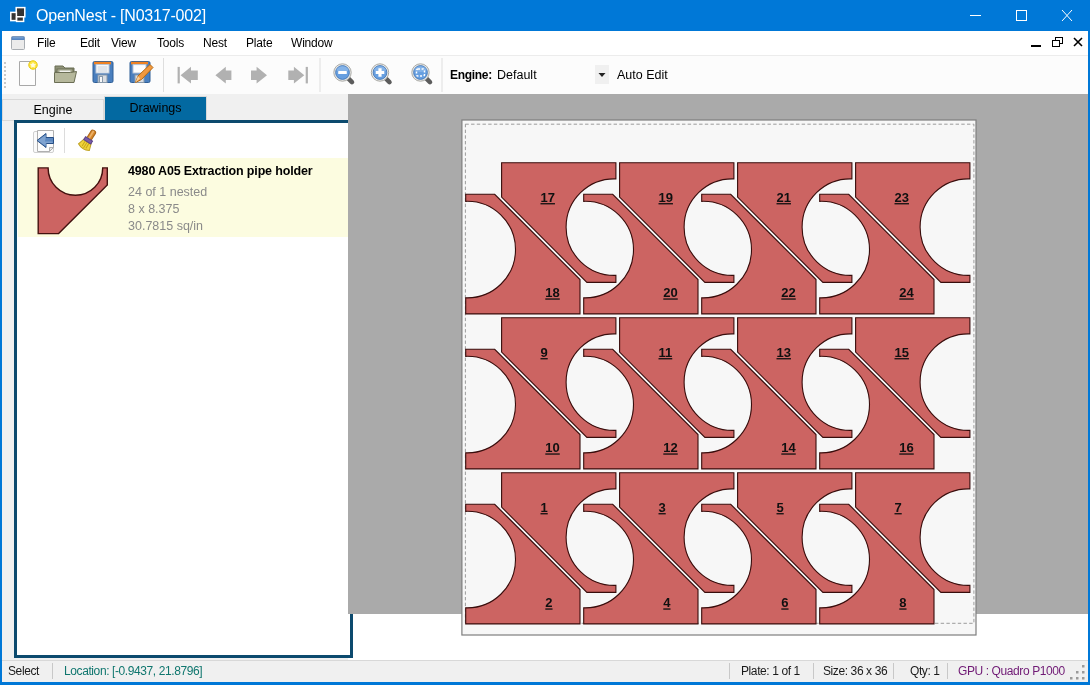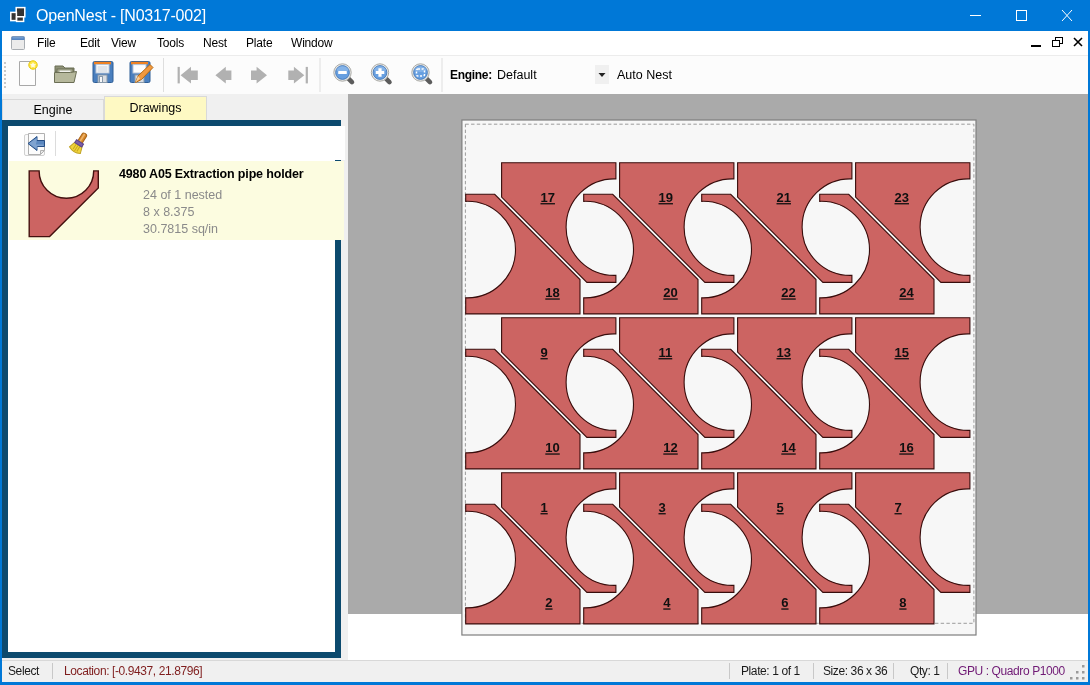--- a/index.html
+++ b/index.html
@@ -12,34 +12,34 @@
 .menuitem { position:absolute; top:0; height:24px; line-height:24px; font-size:12px; letter-spacing:-0.2px; color:#000; }
 
 #toolbar { left:2px; top:56px; width:1086px; height:38px; background:#fcfcfc; }
 #enginelbl { left:450px; top:56px; height:38px; line-height:38px; font-size:12px; letter-spacing:-0.3px; font-weight:bold; }
 #enginedef { left:497px; top:56px; height:38px; line-height:38px; font-size:12.5px; }
 #autonest  { left:617px; top:56px; height:38px; line-height:38px; font-size:12.5px; }
 #ddbox { left:595px; top:65px; width:14px; height:19px; background:#f0f0f0; }
 
 #leftpanel { left:2px; top:94px; width:346px; height:566px; background:#f0f0f0; }
 #tab1 { left:0px; top:5px; width:102px; height:22px; background:#f0f0f0; border:1px solid #d9d9d9; font-size:12.5px; text-align:center; line-height:21px; }
-#tab2 { left:102px; top:2px; width:103px; height:26px; background:#fef9c3; border:1px solid #d9d9d9; border-bottom:none; font-size:12.5px; text-align:center; line-height:23px; }
-#tabbody { left:0px; top:26px; width:339px; height:538px; background:#fff; border:6px solid #0c4a6e; }
+#tab2 { left:102px; top:2px; width:103px; height:26px; background:#0369a1; border:1px solid #d9d9d9; border-bottom:none; font-size:12.5px; text-align:center; line-height:23px; }
+#tabbody { left:12px; top:26px; width:339px; height:538px; background:#fff; border:3px solid #0c4a6e; }
 #ptool { left:0; top:0; width:337px; height:34px; background:#fff; }
 #pbtn1 { left:16px; top:8px; width:21px; height:22px; border:1px solid #d0d0d0; background:#fafafa; border-radius:2px; }
 #psep { left:47px; top:5px; width:1px; height:25px; background:#dcdcdc; }
 #item { left:1px; top:35px; width:335px; height:79px; background:#fcfce0; }
 #ititle { left:110px; top:6px; font-size:12.5px; letter-spacing:-0.15px; font-weight:bold; color:#000; }
-.igray { position:absolute; left:110px; font-size:12.5px; color:#8a8a8a;margin-left:24px; }
+.igray { position:absolute; left:110px; font-size:12.5px; color:#8a8a8a; }
 
 #canvas { left:348px; top:94px; width:740px; height:520px; background:#aaaaaa; }
 
 #statusbar { left:0px; top:660px; width:1090px; height:22px; background:#f0f0f0; border-top:1px solid #d8d8d8; }
 .st { position:absolute; top:660px; height:22px; line-height:22px; font-size:12px; letter-spacing:-0.4px; color:#1a1a1a; }
-.stg { color:#7f1d1d; }
+.stg { color:#0f766e; }
 .ssep { position:absolute; top:663px; width:1px; height:16px; background:#c8c8c8; }
 #blueborder { left:0; top:682px; width:1090px; height:3px; background:#0078d7; }
 #bleft { left:0; top:31px; width:2px; height:651px; background:#0078d7; }
 #bright { left:1088px; top:31px; width:2px; height:651px; background:#0078d7; }
 </style></head>
 <body>
 <div class="abs" id="titlebar"></div>
 <svg class="abs" style="left:8px;top:5px" width="18" height="18" viewBox="0 0 18 18">
  <rect x="8.2" y="2.6" width="8.6" height="9.2" fill="#333" stroke="#fff" stroke-width="1.5"></rect>
  <rect x="2.8" y="7.4" width="5.6" height="8.2" fill="#333" stroke="#fff" stroke-width="1.5"></rect>
@@ -150,21 +150,21 @@
  <line x1="163.5" y1="2" x2="163.5" y2="36" stroke="#dedede"></line>
  <line x1="320" y1="2" x2="320" y2="36" stroke="#dedede"></line>
  <line x1="442" y1="2" x2="442" y2="36" stroke="#dedede"></line>
 </svg>
 <div class="abs" id="enginelbl">Engine:</div>
 <div class="abs" id="enginedef">Default</div>
 <div class="abs" id="ddbox"></div>
 <svg class="abs" style="left:595px;top:65px" width="14" height="19">
     <path d="M3.5 8 h7 l-3.5 4 z" fill="#222"></path>
   </svg>
-<div class="abs" id="autonest">Auto Nest</div>
+<div class="abs" id="autonest">Auto Edit</div>
 
 <div class="abs" id="leftpanel">
  <div class="abs" id="tab1">Engine</div>
  <div class="abs" id="tab2">Drawings</div>
  <div class="abs" id="tabbody">
   <div class="abs" id="ptool"></div>
   <div class="abs" id="pbtn1"></div>
   <svg class="abs" style="left:18px;top:7px" width="22" height="22" viewBox="0 0 22 22">
    <path d="M2.5 0.5 h16 v17 l-4 4 h-12 z" fill="#fcfcfc" stroke="#b0b0b0"></path>
    <path d="M18.5 17.5 l-4 4 v-4 z" fill="#e8e8e8" stroke="#b0b0b0"></path>

